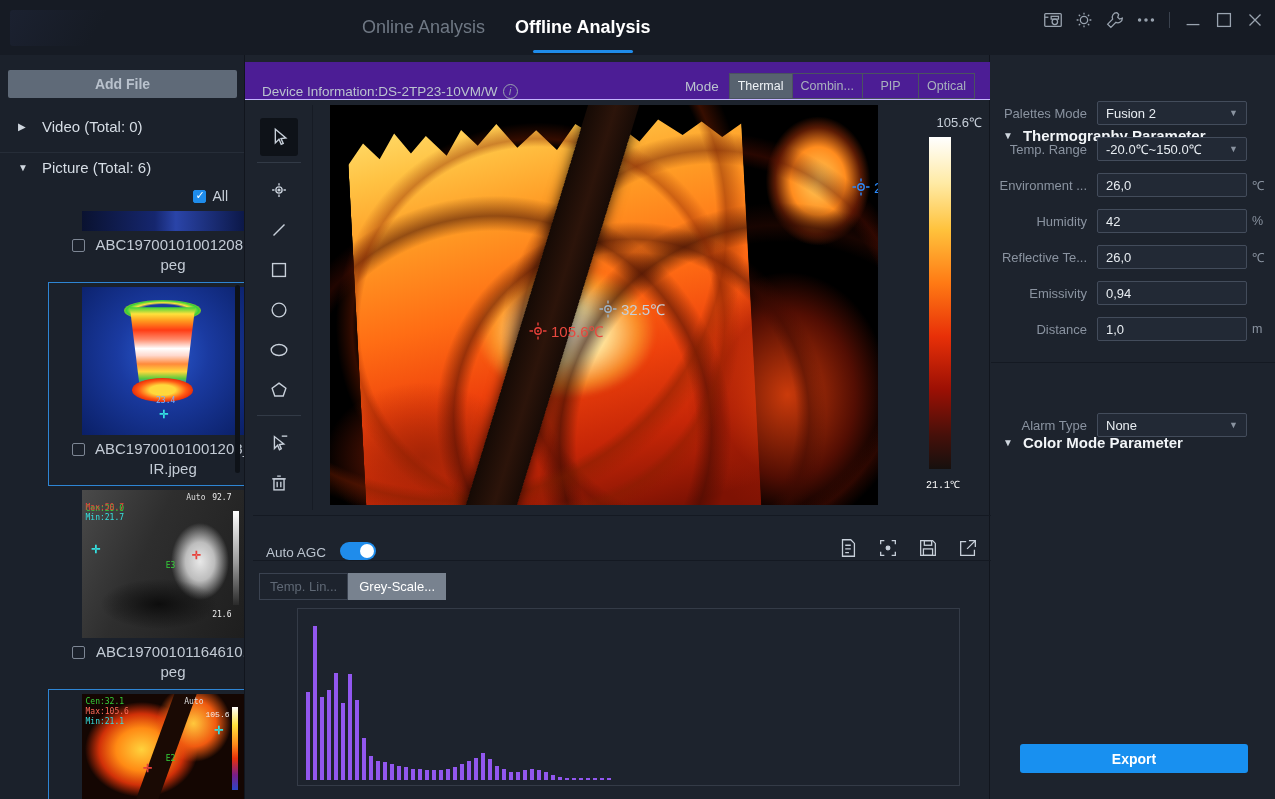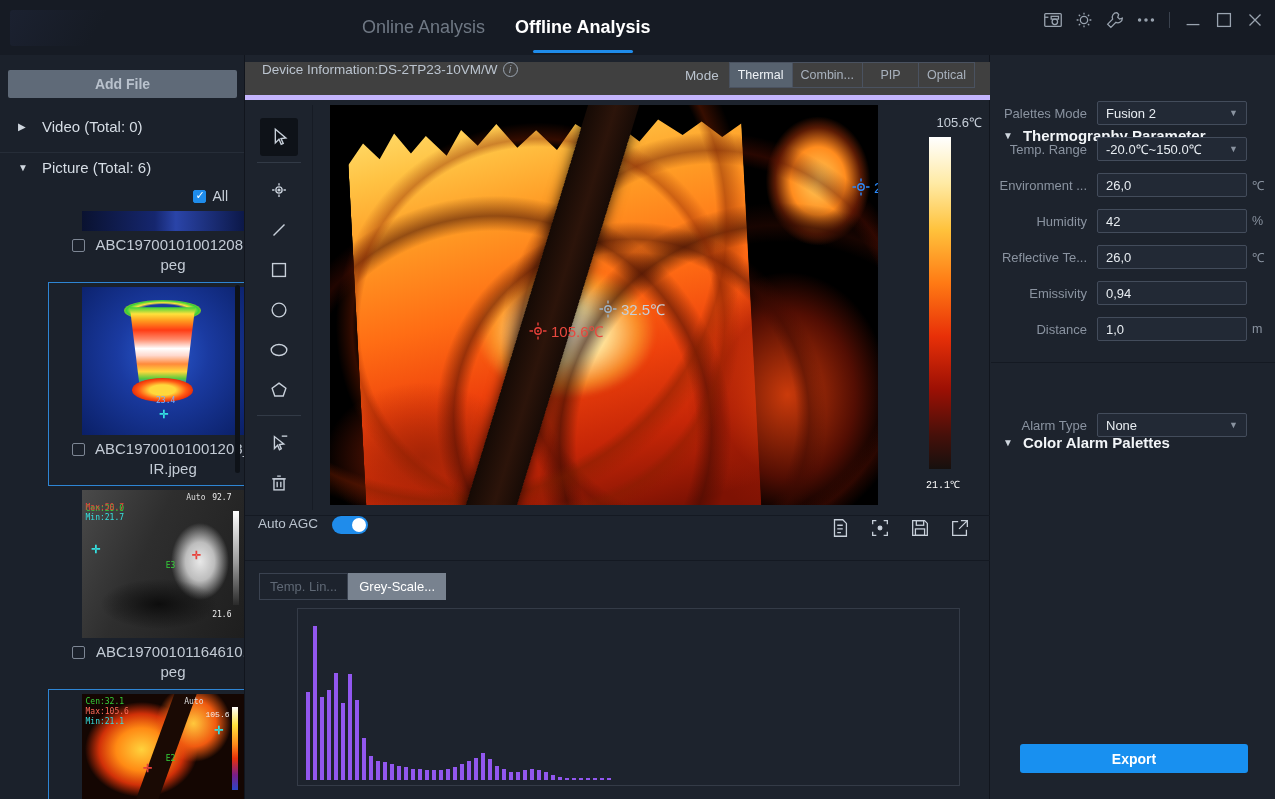--- a/index.html
+++ b/index.html
@@ -52,21 +52,21 @@
   .g-dark{position:absolute;left:8%;bottom:4%;width:80%;height:38%;background:radial-gradient(closest-side,rgba(10,10,10,.9),rgba(10,10,10,0) 90%);}
   .g-scale{position:absolute;right:5px;top:14%;width:6px;height:64%;background:linear-gradient(180deg,#ffffff,#9a9a9a 55%,#2a2a2a);}
   .t-fire{height:110px;background:#140602;}
   .f-blob1{position:absolute;left:2%;top:8%;width:70%;height:86%;background:radial-gradient(closest-side,#ffd23c 0%,#ff8a14 45%,#d03008 75%,rgba(40,5,0,0) 100%);}
   .f-blob2{position:absolute;left:46%;top:-8%;width:46%;height:70%;background:radial-gradient(closest-side,#ffc83c 0%,#f05a10 60%,rgba(40,5,0,0) 100%);}
   .f-bar{position:absolute;left:44%;top:-10%;width:13%;height:130%;background:#1a0a04;transform:rotate(20deg);}
   .f-scale{position:absolute;right:6px;top:12%;width:6px;height:76%;background:linear-gradient(180deg,#fff,#ffe23c 22%,#ff8a1a 45%,#e8300a 62%,#7a1e8a 82%,#2a46c8 100%);}
 
   
   .center{position:absolute;left:245px;top:55px;width:745px;height:744px;background:#1d232d;border-right:1px solid #11151d;}
-  .device-bar{position:absolute;left:0;top:7px;width:745px;height:38px;background:#404040;display:flex;align-items:flex-start;border-bottom:5px solid #c4b5fd;}
+  .device-bar{position:absolute;left:0;top:7px;width:745px;height:38px;background:#4c1d95;display:flex;align-items:flex-end;border-bottom:1px solid #c4b5fd;}
   .device-label{margin-left:17px;font-size:13.5px;color:#bac3ce;}
   .info-icon{width:15px;height:15px;border:1px solid #9aa4b0;border-radius:50%;color:#9aa4b0;font-size:10px;display:inline-flex;align-items:center;justify-content:center;margin-left:5px;font-style:italic;}
   .mode-wrap{position:absolute;right:15px;display:flex;align-items:center;gap:10px;}
   .mode-label{font-size:13.5px;color:#bac3ce;}
   .mode-group{display:flex;}
   .mode-btn{min-width:56px;padding:0 8px;height:26px;border:1px solid #4a5260;border-left-width:0;color:#a8b1bd;font-size:12.5px;display:flex;align-items:center;justify-content:center;background:transparent;}
   .mode-btn:first-child{border-left-width:1px;}
   .mode-btn.active{background:#57626f;color:#eef2f6;}
 
   .toolcol{position:absolute;left:0;top:50px;width:68px;height:405px;border-right:1px solid #161b24;display:flex;flex-direction:column;align-items:center;}
@@ -94,21 +94,21 @@
     background:linear-gradient(90deg,#150a05 0%,#2c140a 55%,#170b06 100%);box-shadow:0 0 14px rgba(0,0,0,.8);}
   .marker{position:absolute;display:flex;align-items:center;gap:3px;font-size:15px;white-space:nowrap;}
   .marker svg{flex:0 0 auto;}
 
   .scale-col{position:absolute;left:655px;top:50px;width:90px;height:405px;}
   .scale-max{position:absolute;right:8px;top:8px;font-size:13px;color:#c8d0da;}
   .scale-bar{position:absolute;left:29px;top:32px;width:22px;height:332px;
     background:linear-gradient(180deg,#ffffff 0%,#ffeaa4 14%,#ffc23c 28%,#ff7a14 44%,#e83008 60%,#9c1004 76%,#45100a 90%,#16100e 100%);}
   .scale-min{position:absolute;left:26px;top:372px;font-size:10px;color:#ffffff;font-family:Liberation Mono, monospace;}
 
-  .agc-bar{position:absolute;left:0;top:460px;width:745px;height:46px;border-top:1px solid #141922;border-bottom:1px solid #141922;display:flex;align-items:flex-start;}
+  .agc-bar{position:absolute;left:8px;top:460px;width:745px;height:46px;border-top:1px solid #141922;border-bottom:1px solid #141922;display:flex;align-items:flex-end;}
   .agc-label{margin-left:13px;font-size:13.5px;color:#bac3ce;}
   .toggle{width:36px;height:18px;border-radius:9px;background:#1f8ceb;position:relative;margin-left:14px;}
   .toggle::after{content:"";position:absolute;right:2px;top:2px;width:14px;height:14px;border-radius:50%;background:#fff;}
   .agc-icons{position:absolute;right:18px;display:flex;gap:16px;}
   .agc-icon{width:24px;height:24px;display:flex;align-items:center;justify-content:center;}
   .agc-icon svg{stroke:#c8d0da;fill:none;stroke-width:1.4;}
 
   .chart-tabs{position:absolute;left:14px;top:518px;display:flex;}
   .chart-tab{height:27px;padding:0 10px;display:flex;align-items:center;font-size:13px;border:1px solid #3a4250;color:#5f6875;background:transparent;}
   .chart-tab.active{background:#78828f;color:#ffffff;border-color:#78828f;}
@@ -505,21 +505,21 @@
       <div class="p-row" style="top: 46px;">
         <span class="p-label">Palettes Mode</span>
         <div class="p-control">
           <span>Fusion 2</span>
           <span class="chev">▼</span>
         </div>
       </div>
     <div class="panel-div"></div>
     <div class="sec-head" style="top:379px;">
       <span class="sec-caret">▼</span>
-      <span>Color Alarm Palettes</span>
+      <span>Color Mode Parameter</span>
     </div>
     <div id="alarm-rows"></div>
       <div class="p-row" style="top: 358px;">
         <span class="p-label">Alarm Type</span>
         <div class="p-control">
           <span>None</span>
           <span class="chev">▼</span>
         </div>
       </div>
     <button class="export-btn">Export</button>

